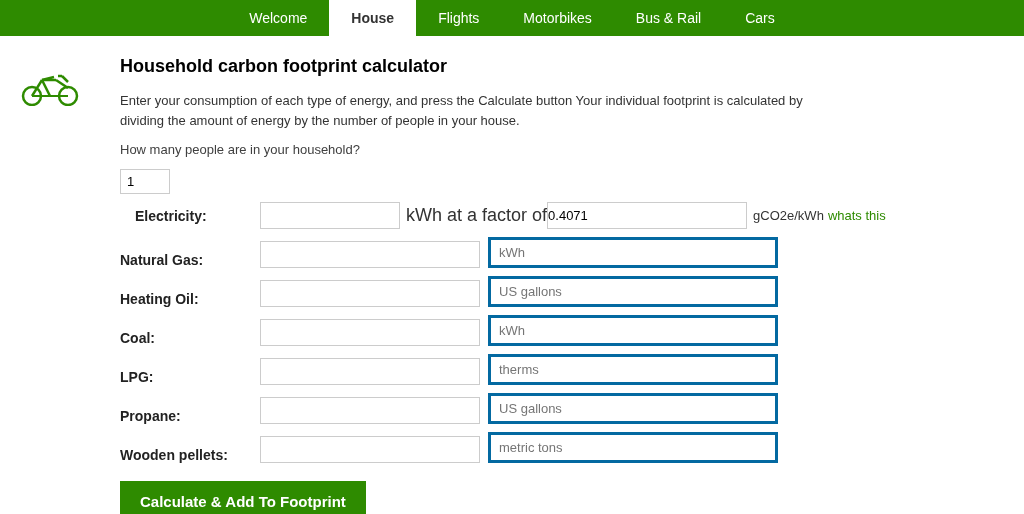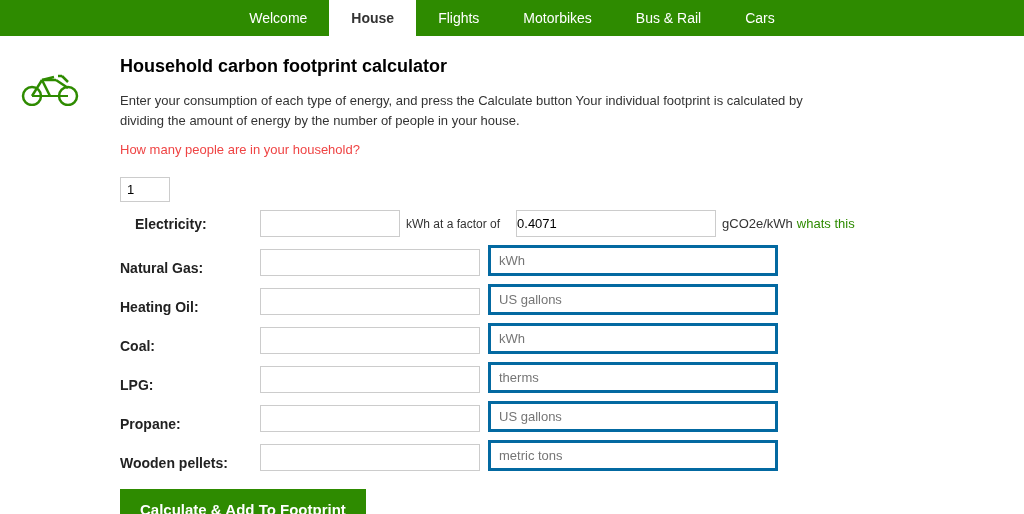--- a/index.html
+++ b/index.html
@@ -60,22 +60,22 @@
     .description {
       font-size: 13px;
       color: #333;
       margin-bottom: 12px;
       max-width: 700px;
       line-height: 1.5;
     }
 
     .household-question {
       font-size: 13px;
-      margin-bottom: 20px;
-      color: #ef4444;
+      margin-bottom: 12px;
+      color: #404040;
     }
 
     .household-input {
       width: 50px;
       border: 1px solid #ccc;
       padding: 4px 6px;
       font-size: 13px;
       margin-bottom: 8px;
     }
 
@@ -128,22 +128,22 @@
       padding-left: 15px;
     }
     .elec-input {
       width: 140px;
       border: 1px solid #ccc;
       padding: 5px 8px;
       font-size: 13px;
       margin-right: 6px;
     }
     .elec-middle-text {
-      font-size: 12px;
-      margin-right: 16px;
+      font-size: 18px;
+      margin-right: 0;
       white-space: nowrap;
     }
     .elec-factor-input {
       flex: 1;
       max-width: 200px;
       border: 1px solid #ccc;
       padding: 5px 0;
       font-size: 13px;
       margin-right: 6px;
     }

